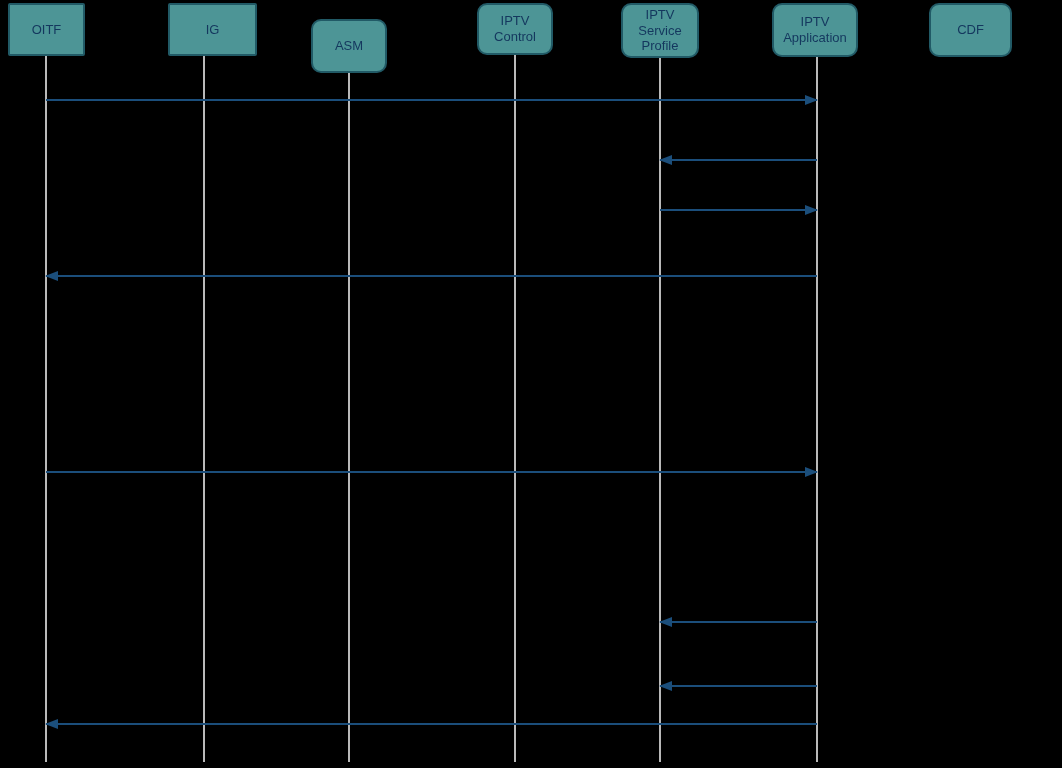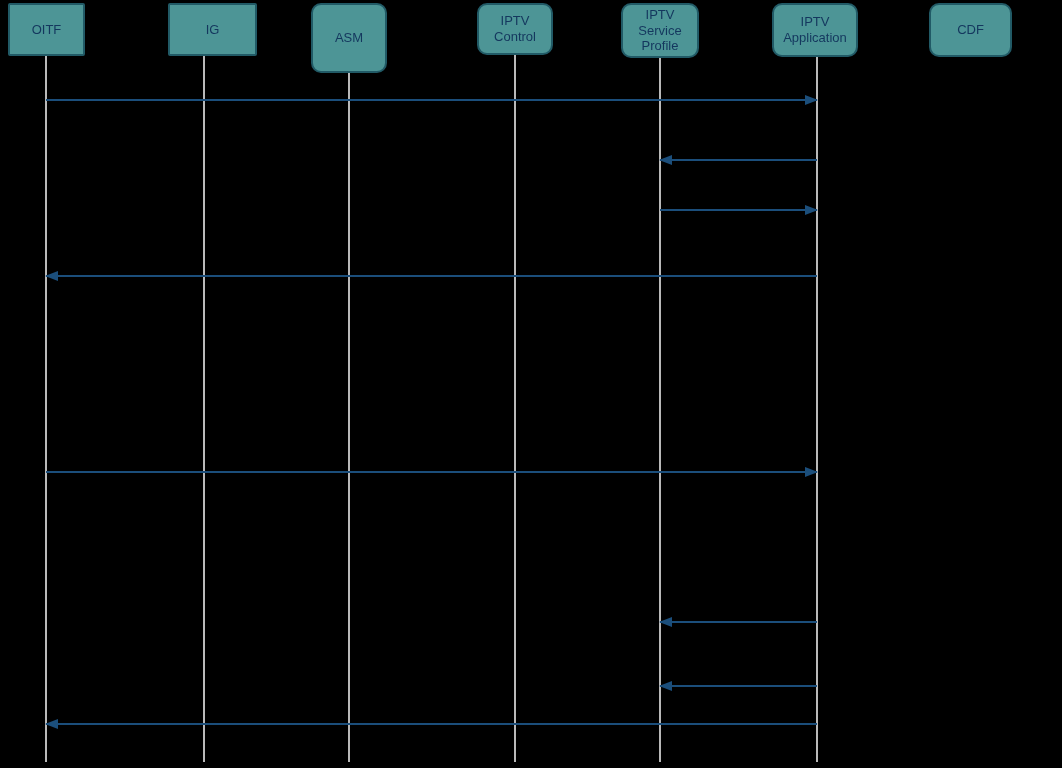--- a/index.html
+++ b/index.html
@@ -44,21 +44,21 @@
 </style>
 </head>
 <body style="--bg: #000000;">
 
 <div id="stage" style="--bg: #000000; --actor-fill: #4d9596; --actor-border: #215a66; --actor-text: #14375e; --lifeline: #b9b9b9; --arrow: #1b4e7b;">
     <div class="lifeline" style="left: 45px; top: 56px; height: 706px;"></div>
     <div class="actor square" style="left: 8px; width: 77px; height: 53px;"><span class="lbl">OITF</span></div>
     <div class="lifeline" style="left: 203px; top: 56px; height: 706px;"></div>
     <div class="actor square" style="left: 168px; width: 89px; height: 53px;"><span class="lbl">IG</span></div>
     <div class="lifeline" style="left: 348px; top: 57px; height: 705px;"></div>
-    <div class="actor rounded" style="left: 311px; width: 76px; height: 70px;"><span class="lbl">ASM</span></div>
+    <div class="actor rounded" style="left: 311px; width: 76px; height: 54px; margin-top: 16px;"><span class="lbl">ASM</span></div>
     <div class="lifeline" style="left: 514px; top: 55px; height: 707px;"></div>
     <div class="actor rounded" style="left: 477px; width: 76px; height: 52px;"><span class="lbl">IPTV
 Control</span></div>
     <div class="lifeline" style="left: 659px; top: 58px; height: 704px;"></div>
     <div class="actor rounded" style="left: 621px; width: 78px; height: 55px;"><span class="lbl">IPTV
 Service
 Profile</span></div>
     <div class="lifeline" style="left: 816px; top: 57px; height: 705px;"></div>
     <div class="actor rounded" style="left: 772px; width: 86px; height: 54px;"><span class="lbl">IPTV
 Application</span></div>

